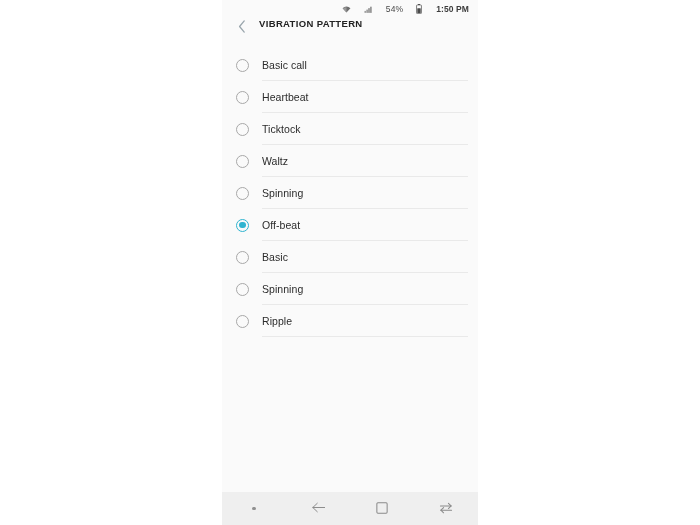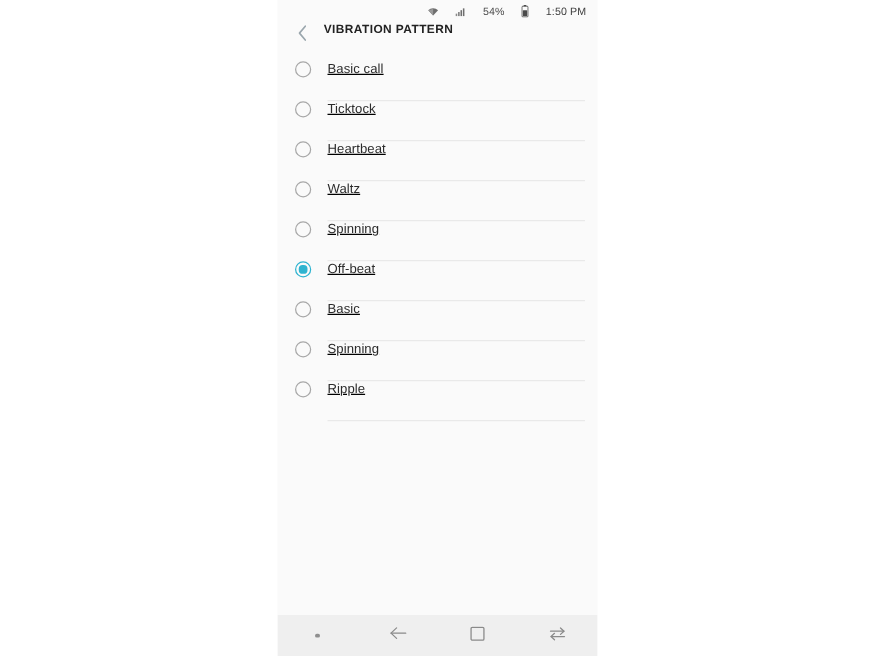--- a/index.html
+++ b/index.html
@@ -56,20 +56,21 @@
     line-height: 1;
     white-space: nowrap;
   }
   .status-bar .sb-time {
     font-size: 8.5px;
     color: #3c3c3c;
     letter-spacing: 0.1px;
     line-height: 1;
     white-space: nowrap;
     margin-left: 1px;
+    font-weight: bold;
   }
 
   
   .app-bar {
     flex: 0 0 28px;
     height: 28px;
     background: #fafafa;
     display: flex;
     align-items: flex-start;
     padding: 0 0 0 13px;
@@ -98,24 +99,24 @@
     flex: 1 1 auto;
     background: #fafafa;
     padding-top: 3px;
     overflow: hidden;
   }
 
   .option-row {
     position: relative;
     height: 32px;
     display: flex;
+    align-items: center;
     padding-left: 14px;
     box-sizing: border-box;
     cursor: pointer;
-    text-decoration: underline;
   }
   .option-row::after {
     content: "";
     position: absolute;
     left: 40px;
     right: 10px;
     bottom: 0;
     height: 1px;
     background: #e9e9e9;
   }
@@ -221,26 +222,26 @@
 
     <div class="options-list">
 
       <div class="option-row">
         <span class="radio"></span>
         <span class="option-label">Basic call</span>
       </div>
 
       <div class="option-row">
         <span class="radio"></span>
+        <span class="option-label">Heartbeat</span>
+      </div>
+
+      <div class="option-row">
+        <span class="radio"></span>
         <span class="option-label">Ticktock</span>
-      </div>
-
-      <div class="option-row">
-        <span class="radio"></span>
-        <span class="option-label">Heartbeat</span>
       </div>
 
       <div class="option-row">
         <span class="radio"></span>
         <span class="option-label">Waltz</span>
       </div>
 
 
       <div class="option-row">
         <span class="radio"></span>

